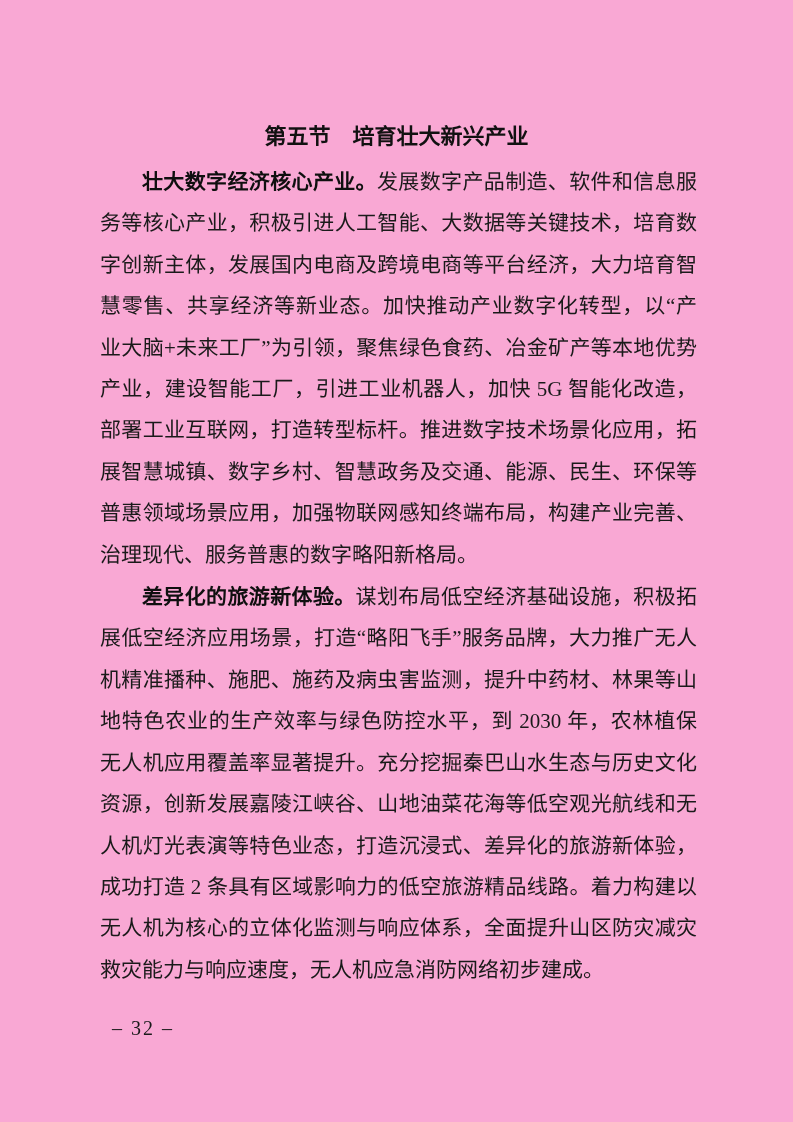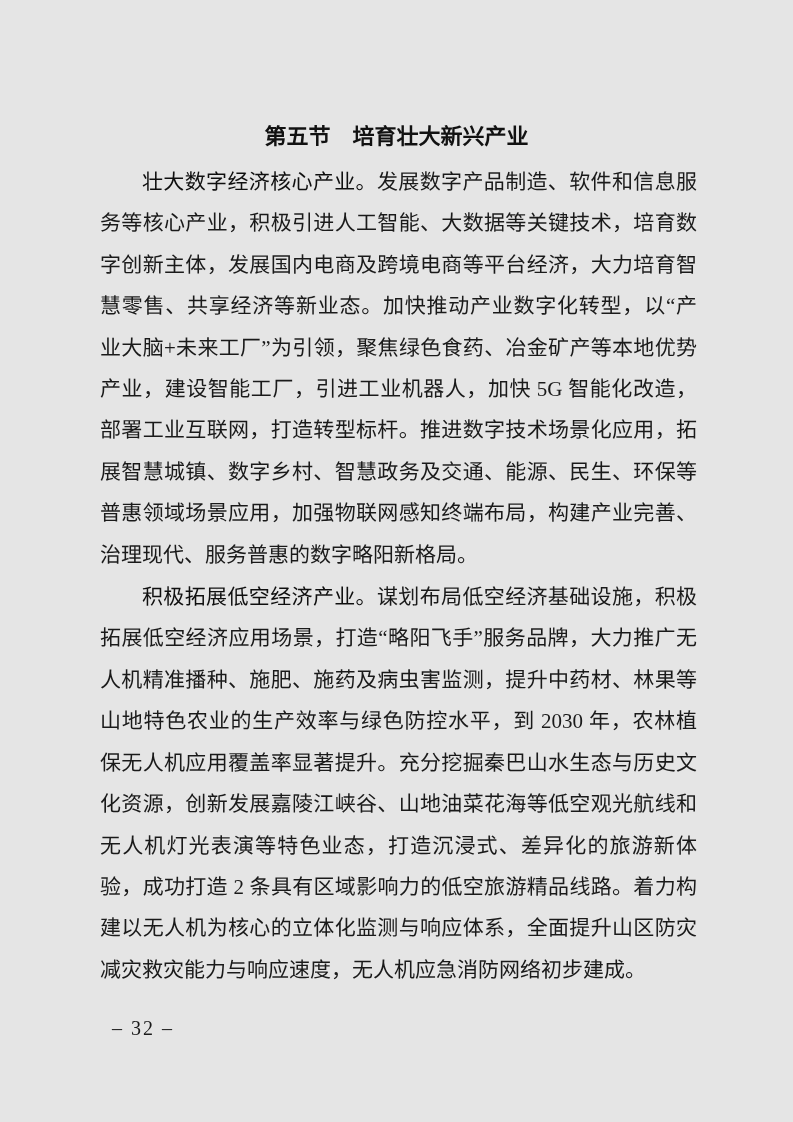--- a/index.html
+++ b/index.html
@@ -4,21 +4,21 @@
 <style>
   html, body {
     margin: 0;
     padding: 0;
     background: #ffffff;
   }
   .page {
     position: relative;
     width: 793px;
     height: 1122px;
-    background: #e5e5e5;
+    background: #f9a8d4;
     color: #161616;
     overflow: hidden;
     font-family: "Liberation Serif", "DejaVu Serif", serif;
   }
   .title {
     position: absolute;
     top: 121px;
     left: 0;
     width: 100%;
     margin: 0;
@@ -38,21 +38,21 @@
   .para {
     margin: 0;
     font-size: 21px;
     line-height: 41.4px;
     text-align: justify;
     text-indent: 2em;
     color: #1a1a1a;
   }
   .para .lead {
     font-family: "Liberation Sans", "DejaVu Sans", sans-serif;
-    font-weight: 400;
+    font-weight: 700;
     color: #0f0f0f;
   }
   .page-number {
     position: absolute;
     top: 1017px;
     left: 112px;
     font-family: "Liberation Serif", "DejaVu Serif", serif;
     font-size: 20px;
     letter-spacing: 2px;
     color: #1a1a1a;
@@ -62,19 +62,19 @@
 <body>
 
 <div class="page">
 
   <h1 class="title">第五节　培育壮大新兴产业</h1>
 
   <div class="content">
 
     <p class="para"><span class="lead">壮大数字经济核心产业。</span><span>发展数字产品制造、软件和信息服务等核心产业，积极引进人工智能、大数据等关键技术，培育数字创新主体，发展国内电商及跨境电商等平台经济，大力培育智慧零售、共享经济等新业态。加快推动产业数字化转型，以“产业大脑+未来工厂”为引领，聚焦绿色食药、冶金矿产等本地优势产业，建设智能工厂，引进工业机器人，加快 5G 智能化改造，部署工业互联网，打造转型标杆。推进数字技术场景化应用，拓展智慧城镇、数字乡村、智慧政务及交通、能源、民生、环保等普惠领域场景应用，加强物联网感知终端布局，构建产业完善、治理现代、服务普惠的数字略阳新格局。</span></p>
 
-    <p class="para"><span class="lead">积极拓展低空经济产业。</span><span>谋划布局低空经济基础设施，积极拓展低空经济应用场景，打造“略阳飞手”服务品牌，大力推广无人机精准播种、施肥、施药及病虫害监测，提升中药材、林果等山地特色农业的生产效率与绿色防控水平，到 2030 年，农林植保无人机应用覆盖率显著提升。充分挖掘秦巴山水生态与历史文化资源，创新发展嘉陵江峡谷、山地油菜花海等低空观光航线和无人机灯光表演等特色业态，打造沉浸式、差异化的旅游新体验，成功打造 2 条具有区域影响力的低空旅游精品线路。着力构建以无人机为核心的立体化监测与响应体系，全面提升山区防灾减灾救灾能力与响应速度，无人机应急消防网络初步建成。</span></p>
+    <p class="para"><span class="lead">差异化的旅游新体验。</span><span>谋划布局低空经济基础设施，积极拓展低空经济应用场景，打造“略阳飞手”服务品牌，大力推广无人机精准播种、施肥、施药及病虫害监测，提升中药材、林果等山地特色农业的生产效率与绿色防控水平，到 2030 年，农林植保无人机应用覆盖率显著提升。充分挖掘秦巴山水生态与历史文化资源，创新发展嘉陵江峡谷、山地油菜花海等低空观光航线和无人机灯光表演等特色业态，打造沉浸式、差异化的旅游新体验，成功打造 2 条具有区域影响力的低空旅游精品线路。着力构建以无人机为核心的立体化监测与响应体系，全面提升山区防灾减灾救灾能力与响应速度，无人机应急消防网络初步建成。</span></p>
 
   </div>
 
   <div class="page-number">– 32 –</div>
 
 </div>
 
 </body></html>

